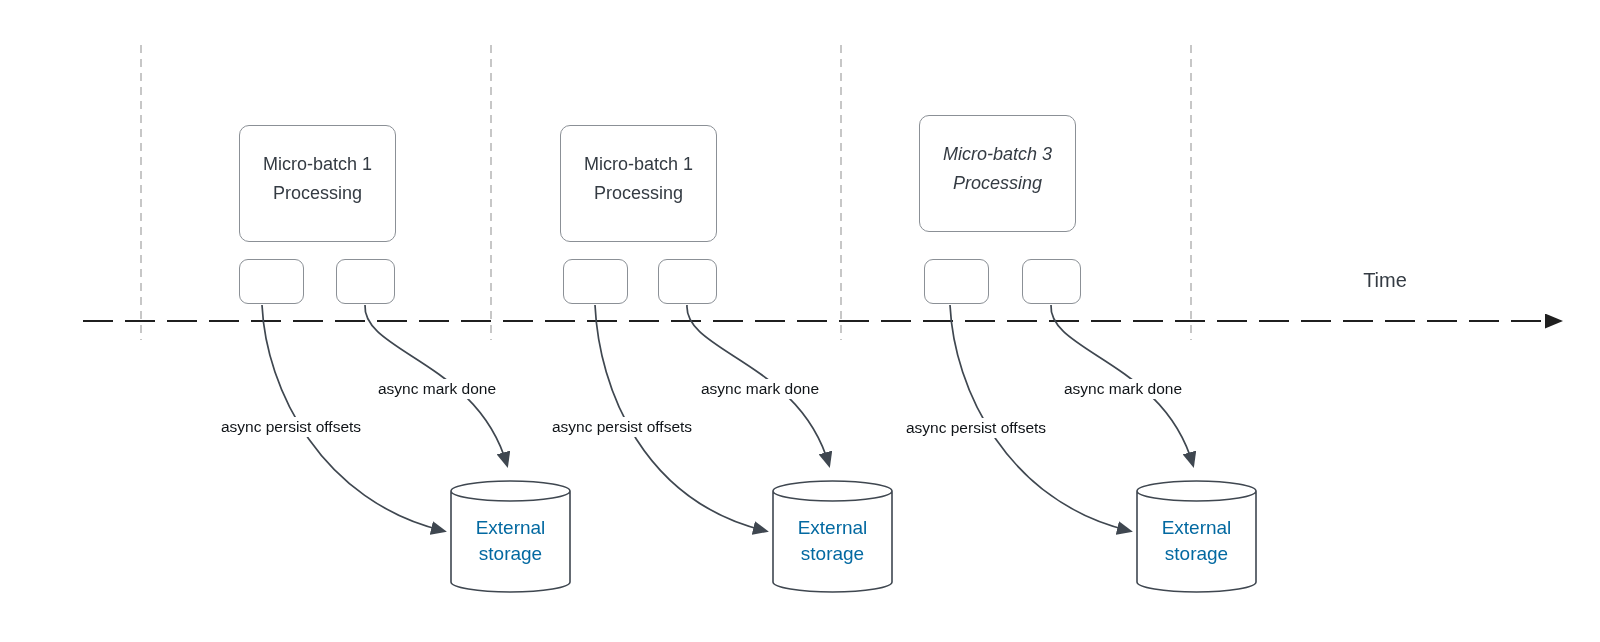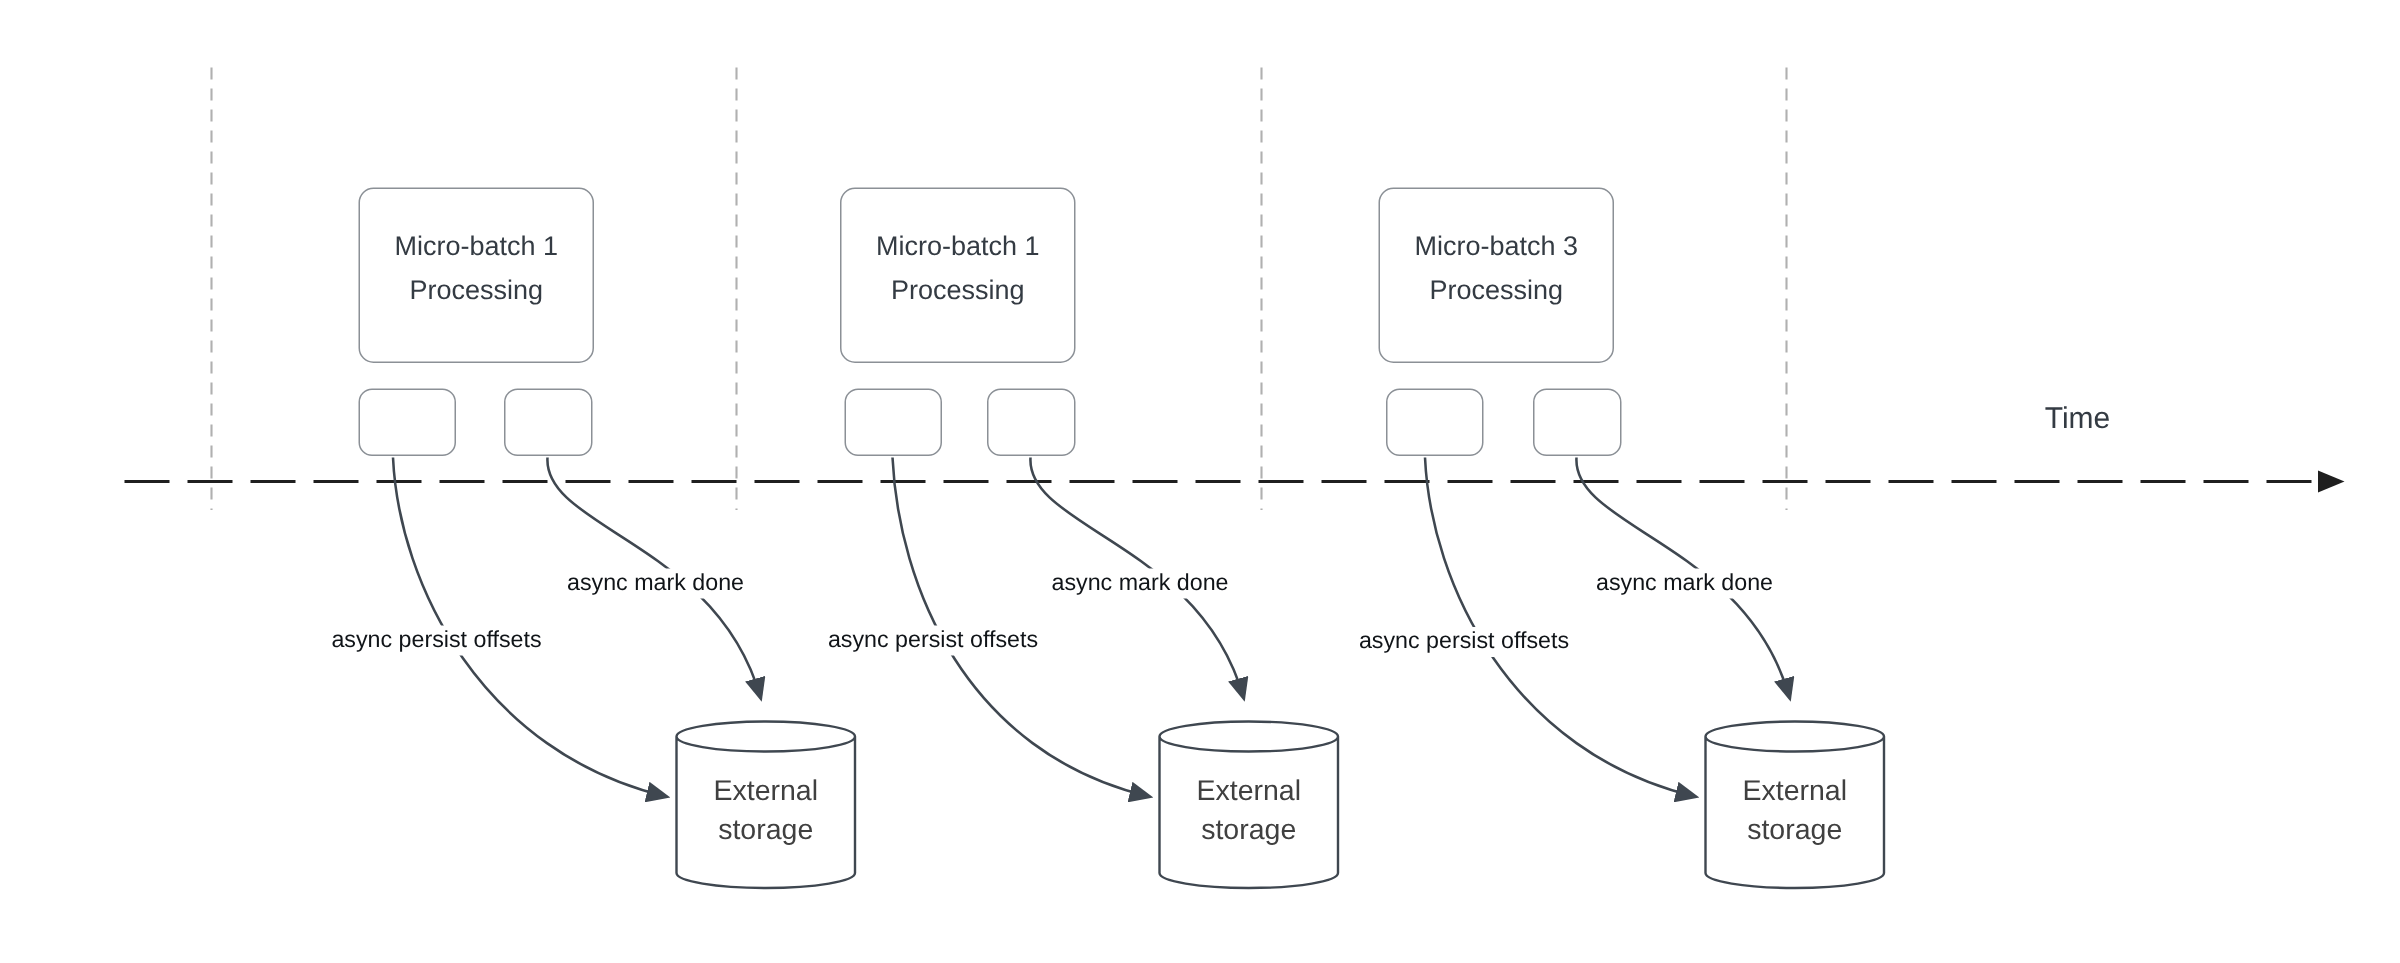--- a/index.html
+++ b/index.html
@@ -48,21 +48,21 @@
     background: #ffffff;
   }
   .storage-label {
     position: absolute;
     width: 119px;
     height: 88px;
     display: flex;
     align-items: center;
     justify-content: center;
     text-align: center;
-    color: #404040;
+    color: #0369a1;
     font-size: 19px;
     line-height: 26px;
     white-space: pre-line;
   }
   .edge-label {
     position: absolute;
     transform: translate(-50%, -50%);
     background: #ffffff;
     padding: 1px 3px;
     font-size: 15.5px;
@@ -111,21 +111,21 @@
 
     <path d="M 451,491 a 59.5,10 0 1,1 119,0 a 59.5,10 0 1,1 -119,0 l 0,91 a 59.5,10 0 0,0 119,0 l 0,-91" stroke="#3f4750" stroke-width="1.6" fill="#ffffff"></path>
     <path d="M 773,491 a 59.5,10 0 1,1 119,0 a 59.5,10 0 1,1 -119,0 l 0,91 a 59.5,10 0 0,0 119,0 l 0,-91" stroke="#3f4750" stroke-width="1.6" fill="#ffffff"></path>
     <path d="M 1137,491 a 59.5,10 0 1,1 119,0 a 59.5,10 0 1,1 -119,0 l 0,91 a 59.5,10 0 0,0 119,0 l 0,-91" stroke="#3f4750" stroke-width="1.6" fill="#ffffff"></path>
   </svg>
 
   <div class="process-box" style="left:239px; top:125px;">Micro-batch 1
 Processing</div>
   <div class="process-box" style="left:560px; top:125px;">Micro-batch 1
 Processing</div>
-  <div class="process-box" style="left:919px; top:125px;">Micro-batch 3
+  <div class="process-box" style="left:919px; top:115px;font-style:italic;">Micro-batch 3
 Processing</div>
 
   <div class="task-rect" style="left:239px; width:65px;"></div>
   <div class="task-rect" style="left:336px; width:59px;"></div>
   <div class="task-rect" style="left:563px; width:65px;"></div>
   <div class="task-rect" style="left:658px; width:59px;"></div>
   <div class="task-rect" style="left:924px; width:65px;"></div>
   <div class="task-rect" style="left:1022px; width:59px;"></div>
 
   <div class="storage-label" style="left:451px; top:497px;">External

